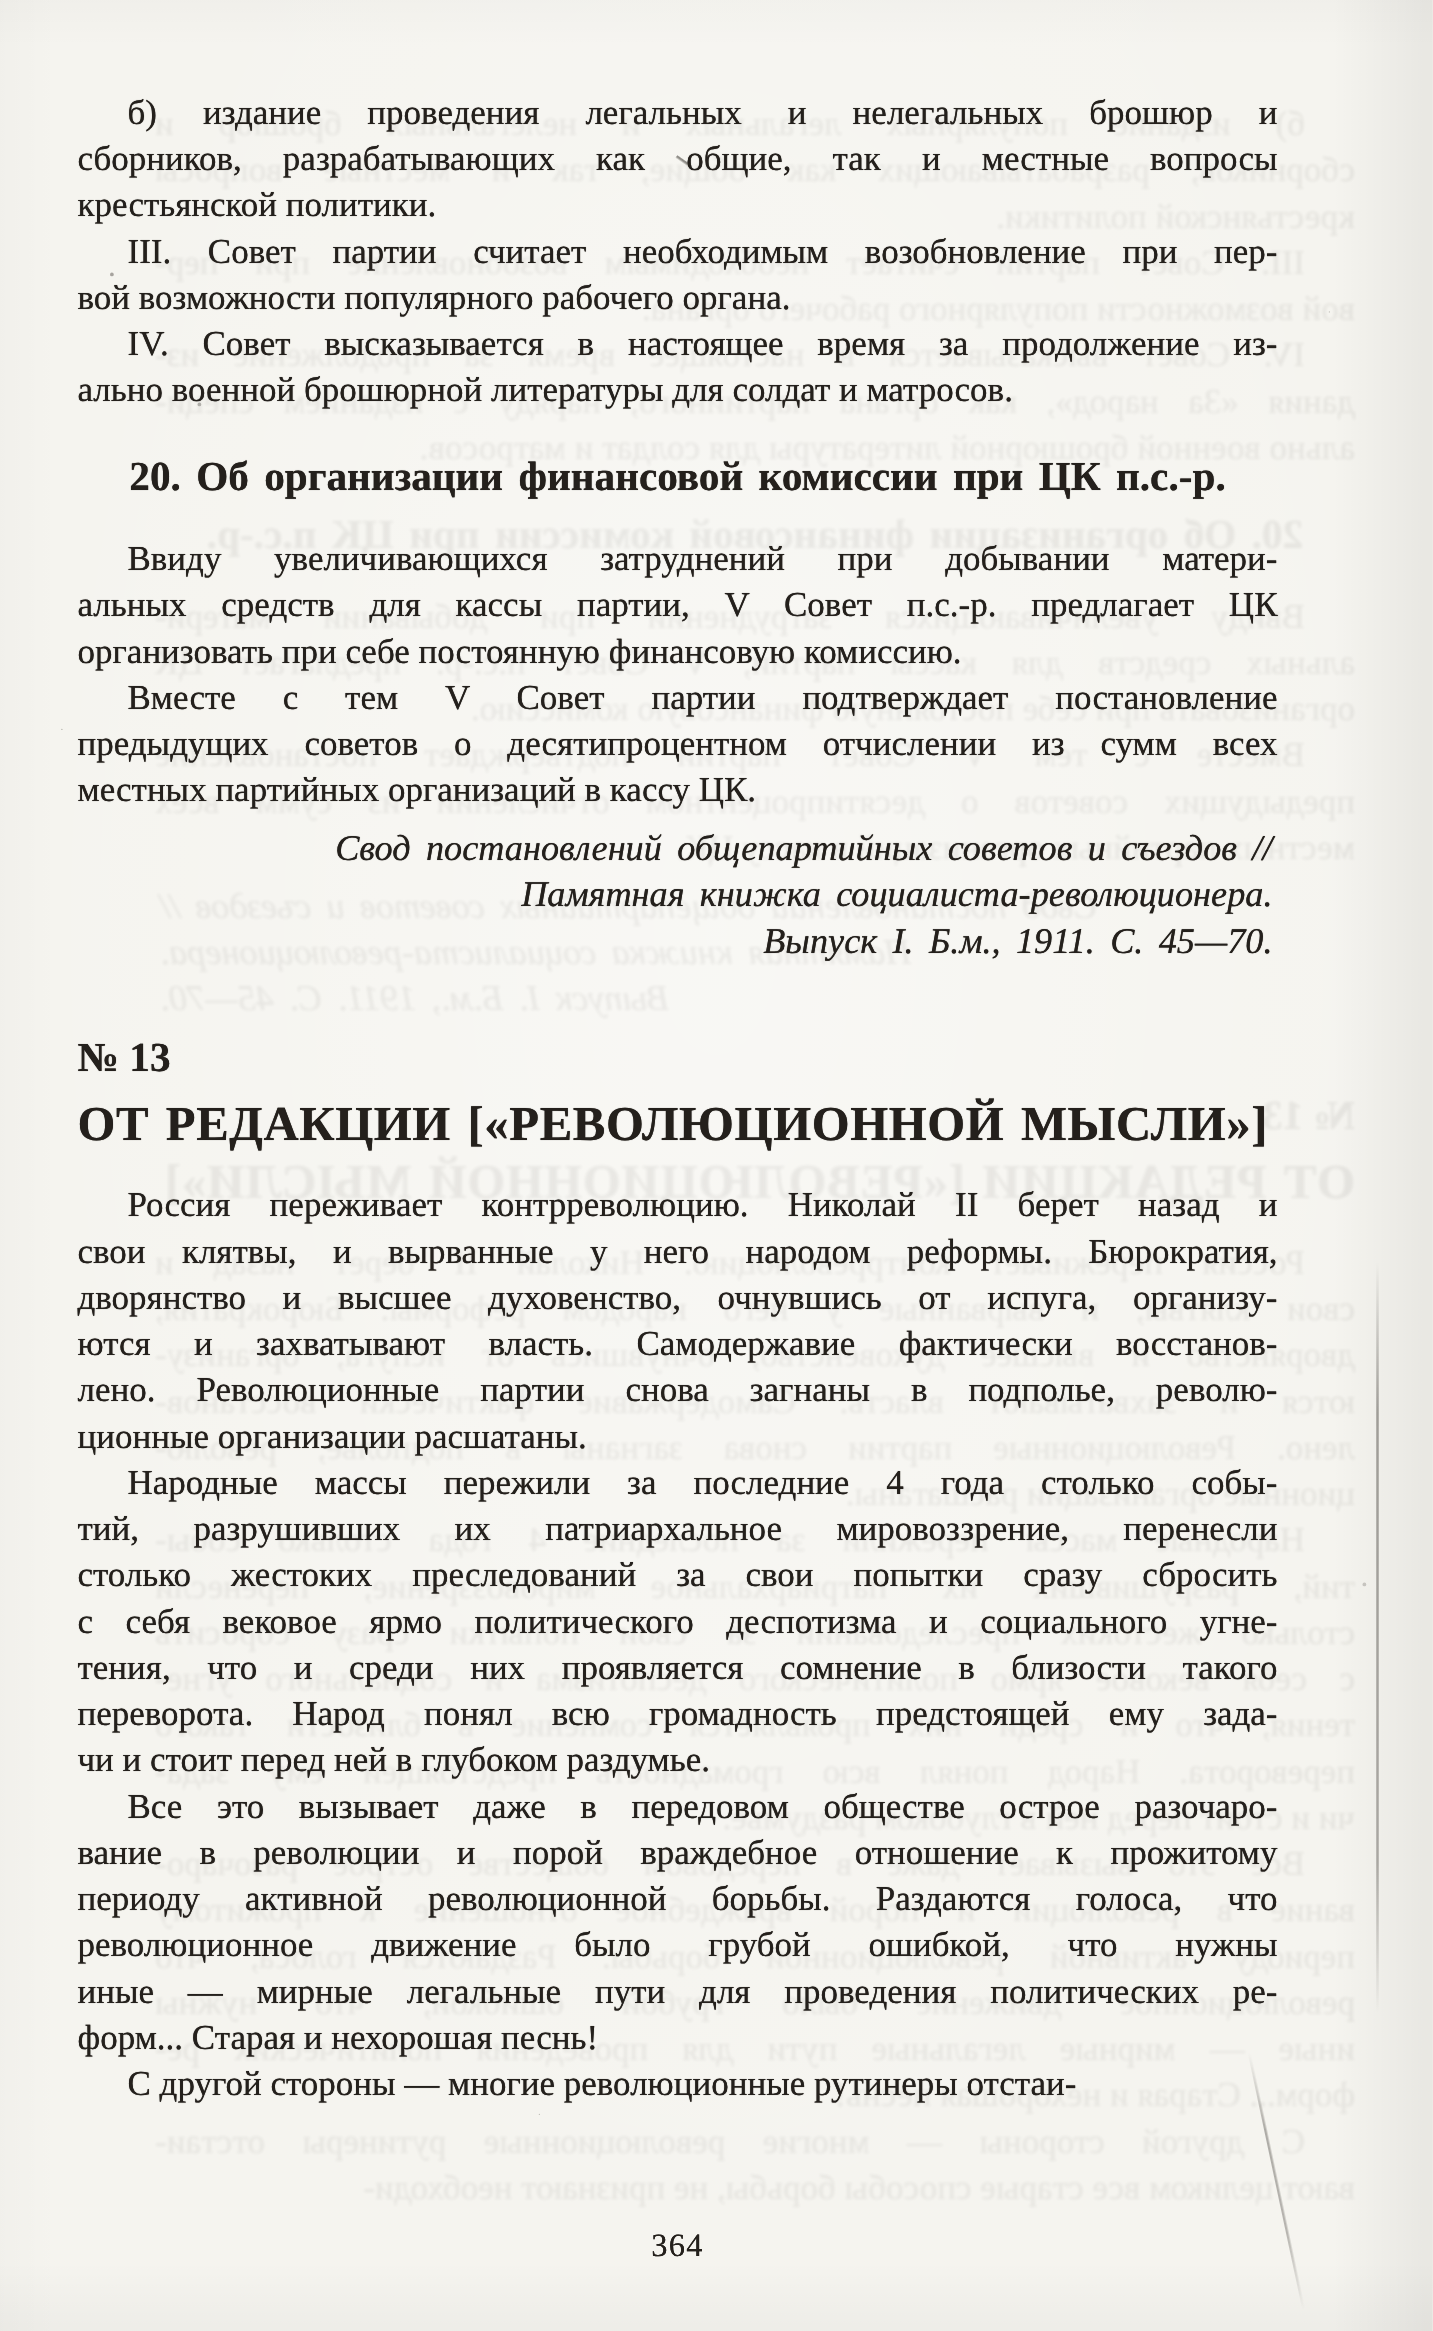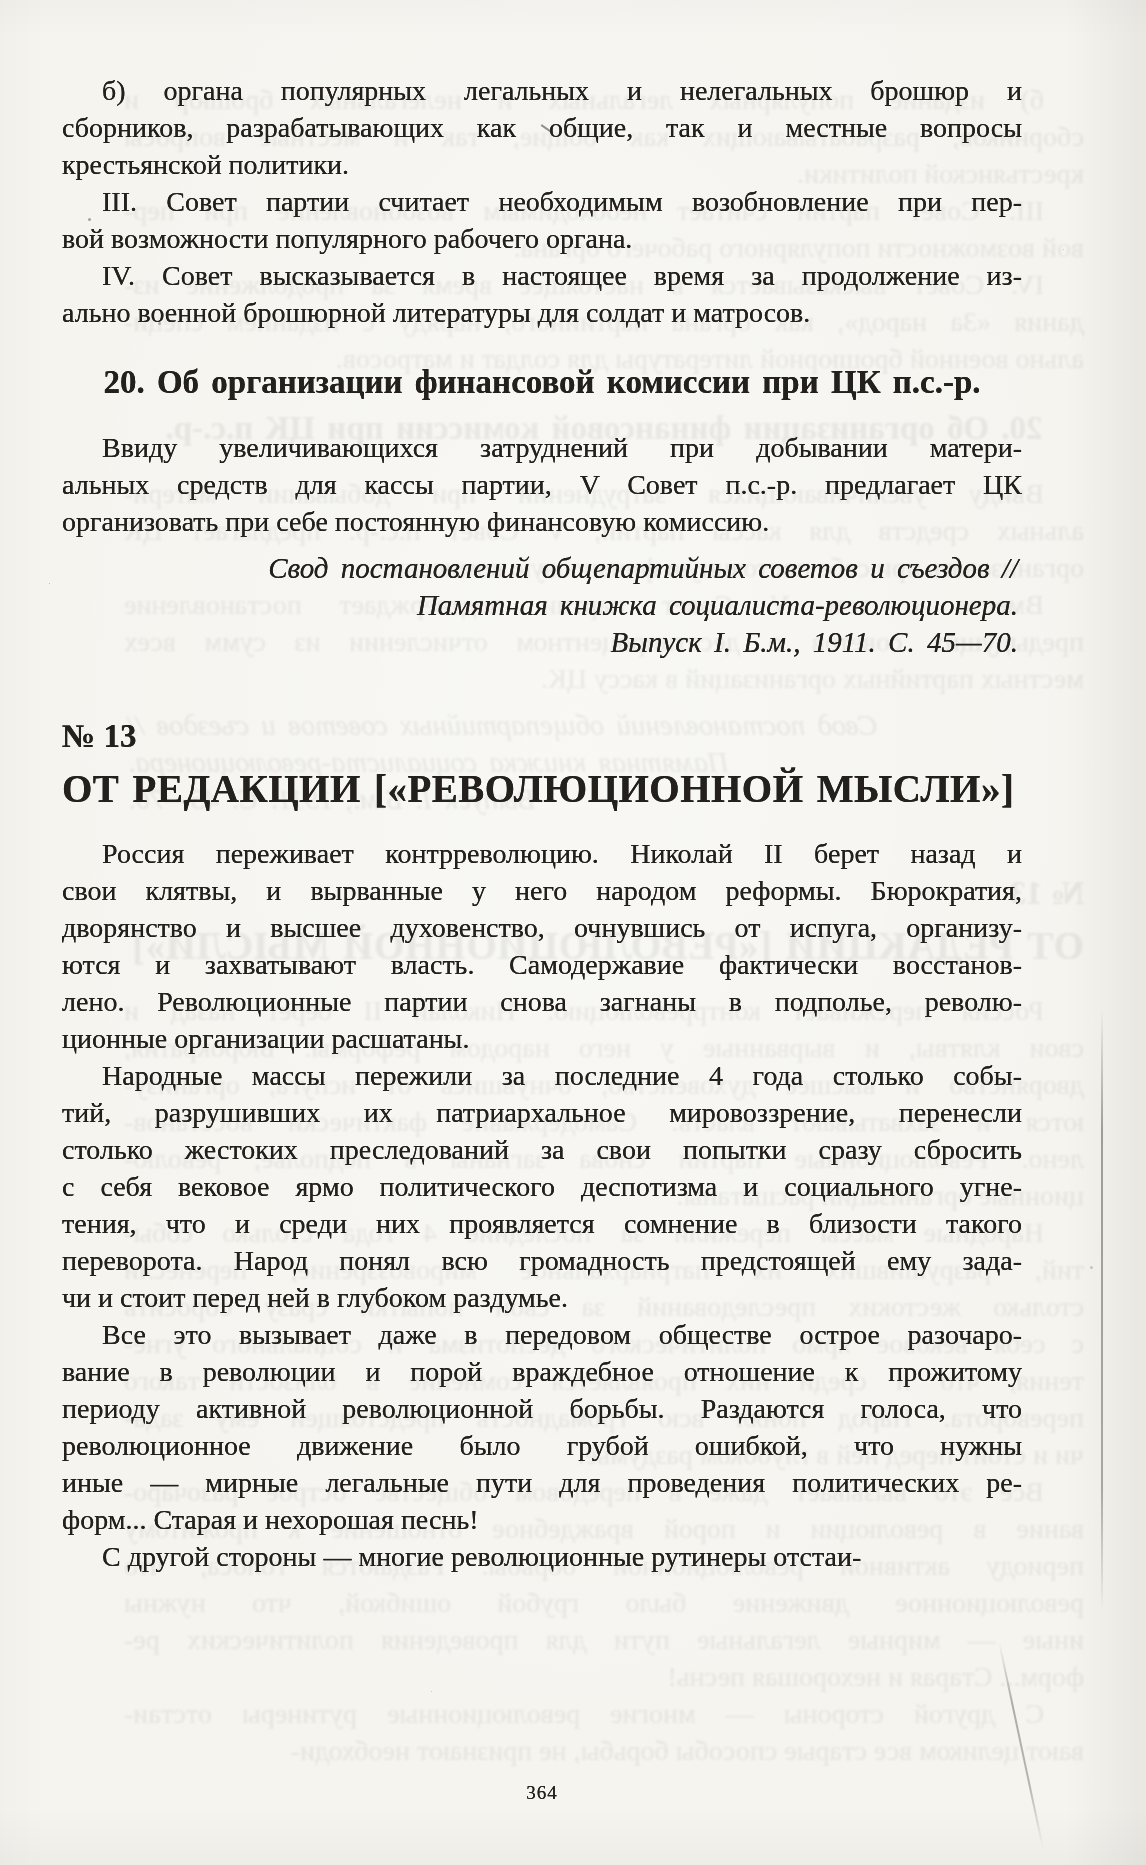--- a/index.html
+++ b/index.html
@@ -94,21 +94,21 @@
     letter-spacing: 0.5px;
     word-spacing: 3px;
   }
   .after-title { margin-top: 20px; }
   .page-number {
     position: absolute;
     top: 1782px;
     left: 62px;
     width: 960px;
     text-align: center;
-    font-size: 19px;
+    font-size: 26px;
     letter-spacing: 1px;
     text-shadow: 0 0 0.5px currentColor;
   }
   .scratch { position: absolute; pointer-events: none; }
   .scratch-v {
     left: 1101px; top: 1010px; width: 1.5px; height: 600px;
     background: linear-gradient(to bottom, rgba(40,35,30,0) , rgba(40,35,30,0.4) 20%, rgba(40,35,30,0.35) 80%, rgba(40,35,30,0));
     filter: blur(0.4px);
   }
   .scratch-d {
@@ -205,21 +205,21 @@
           <div class="line">С другой стороны — многие революционные рутинеры отстаи-</div>
           <div class="line">вают целиком все старые способы борьбы, не признают необходи-</div>
         </div>
 
   </div>
     </div>
 
   <div class="column" id="text-column">
 
     <div class="para">
-        <div class="line">б) органа популярных легальных и нелегальных брошюр и</div>
+        <div class="line">б) издание проведения легальных и нелегальных брошюр и</div>
         <div class="line">сборников, разрабатывающих как общие, так и местные вопросы</div>
         <div class="line">крестьянской политики.</div>
       </div>
 
     <div class="para">
         <div class="line">III. Совет партии считает необходимым возобновление при пер-</div>
         <div class="line">вой возможности популярного рабочего органа.</div>
       </div>
 
     <div class="para">
@@ -228,20 +228,25 @@
       </div>
 
     <h2 class="section-heading">20. Об организации финансовой комиссии при ЦК п.с.-р.</h2>
 
     <div class="para">
         <div class="line">Ввиду увеличивающихся затруднений при добывании матери-</div>
         <div class="line">альных средств для кассы партии, V Совет п.с.-р. предлагает ЦК</div>
         <div class="line">организовать при себе постоянную финансовую комиссию.</div>
       </div>
 
+    <div class="para">
+        <div class="line">Вместе с тем V Совет партии подтверждает постановление</div>
+        <div class="line">предыдущих советов о десятипроцентном отчислении из сумм всех</div>
+        <div class="line">местных партийных организаций в кассу ЦК.</div>
+      </div>
 
     <div class="citation">
         <div class="line">Свод постановлений общепартийных советов и съездов //</div>
         <div class="line">Памятная книжка социалиста-революционера.</div>
         <div class="line">Выпуск I. Б.м., 1911. С. 45—70.</div>
       </div>
 
     <div class="doc-number">№ 13</div>
 
     <h1 class="doc-title">ОТ РЕДАКЦИИ [«РЕВОЛЮЦИОННОЙ МЫСЛИ»]</h1>

